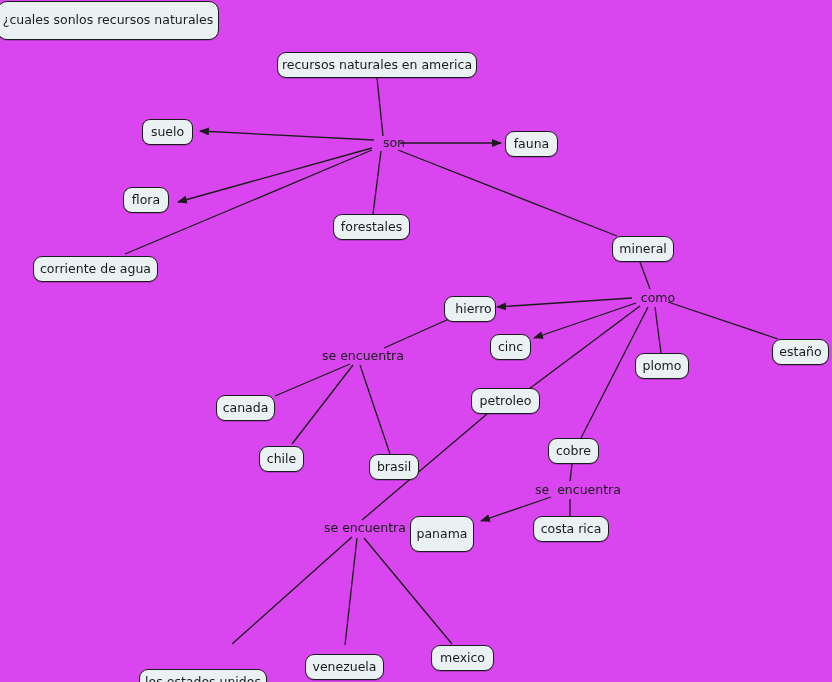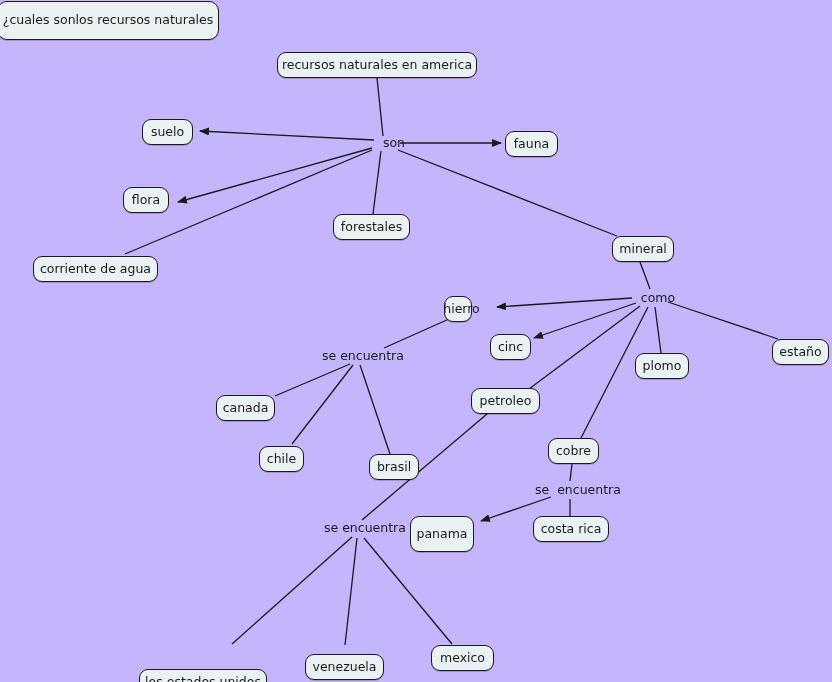--- a/index.html
+++ b/index.html
@@ -8,21 +8,21 @@
     padding: 0;
     background: #ffffff;
   }
   body {
     font-family: "DejaVu Sans", sans-serif;
   }
   #canvas {
     position: relative;
     width: 832px;
     height: 682px;
-    background: #c4b5fd;
+    background: #d946ef;
     overflow: hidden;
   }
   #edges {
     position: absolute;
     left: 0;
     top: 0;
     width: 832px;
     height: 682px;
     pointer-events: none;
   }
@@ -122,21 +122,21 @@
   </div>
 
   <div class="node" style="left:277px; top:52px; width:200px; height:26px;">
     <span>recursos naturales en america</span>
   </div>
 
   <div class="linklabel" style="left:386px; top:143px;">
     <span>son</span>
   </div>
 
-  <div class="node" style="left:142px; top:119px; width:51px; height:26px;">
+  <div class="node" style="left:142px; top:119px; width:51px; height:26px;border-radius:8px;">
     <span>suelo</span>
   </div>
 
   <div class="node" style="left:123px; top:187px; width:46px; height:26px;text-align:right;">
     <span>flora</span>
   </div>
 
   <div class="node" style="left:33px; top:256px; width:125px; height:26px;">
     <span>corriente de agua</span>
   </div>
@@ -150,21 +150,21 @@
   </div>
 
   <div class="node" style="left:612px; top:236px; width:62px; height:26px;">
     <span>mineral</span>
   </div>
 
   <div class="linklabel" style="left:650px; top:298px;">
     <span>como</span>
   </div>
 
-  <div class="node" style="left:444px; top:296px; width:28px; height:26px;padding-left:16px;">
+  <div class="node" style="left:444px; top:296px; width:52px; height:26px;padding-left:16px;">
     <span>hierro</span>
   </div>
 
   <div class="node" style="left:490px; top:334px; width:41px; height:26px;">
     <span>cinc</span>
   </div>
 
   <div class="node" style="left:635px; top:353px; width:54px; height:26px;">
     <span>plomo</span>
   </div>

